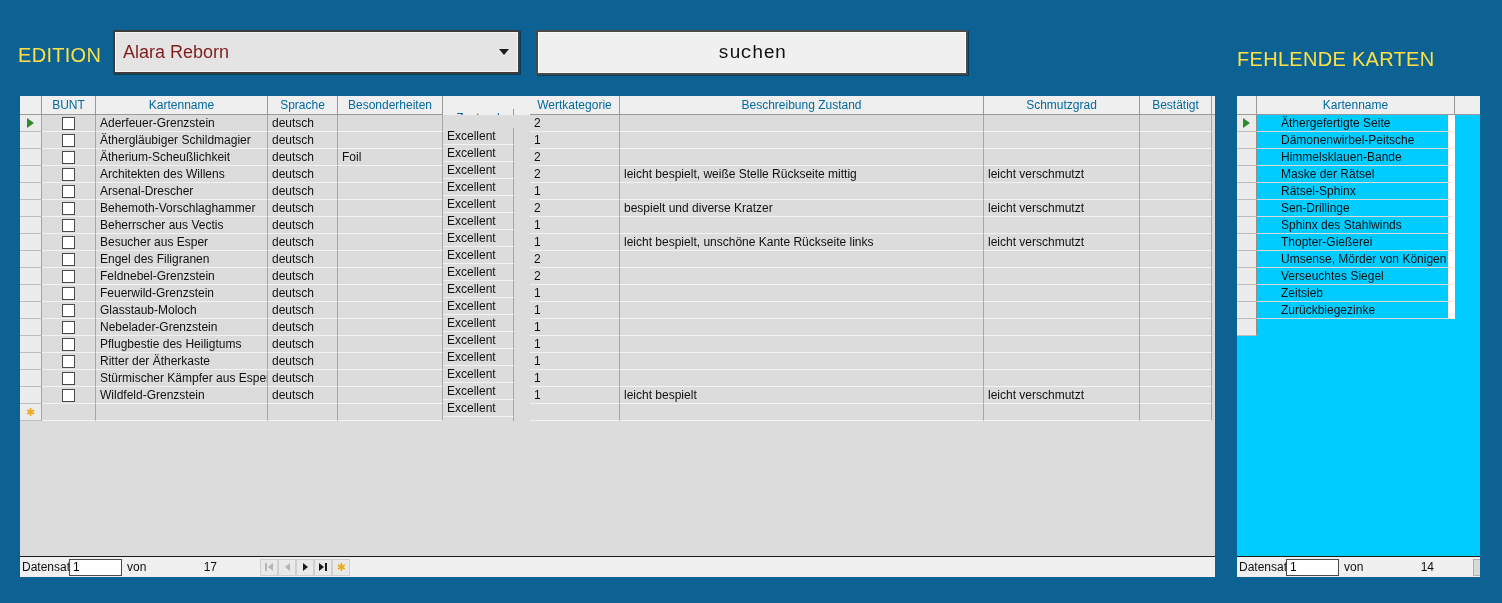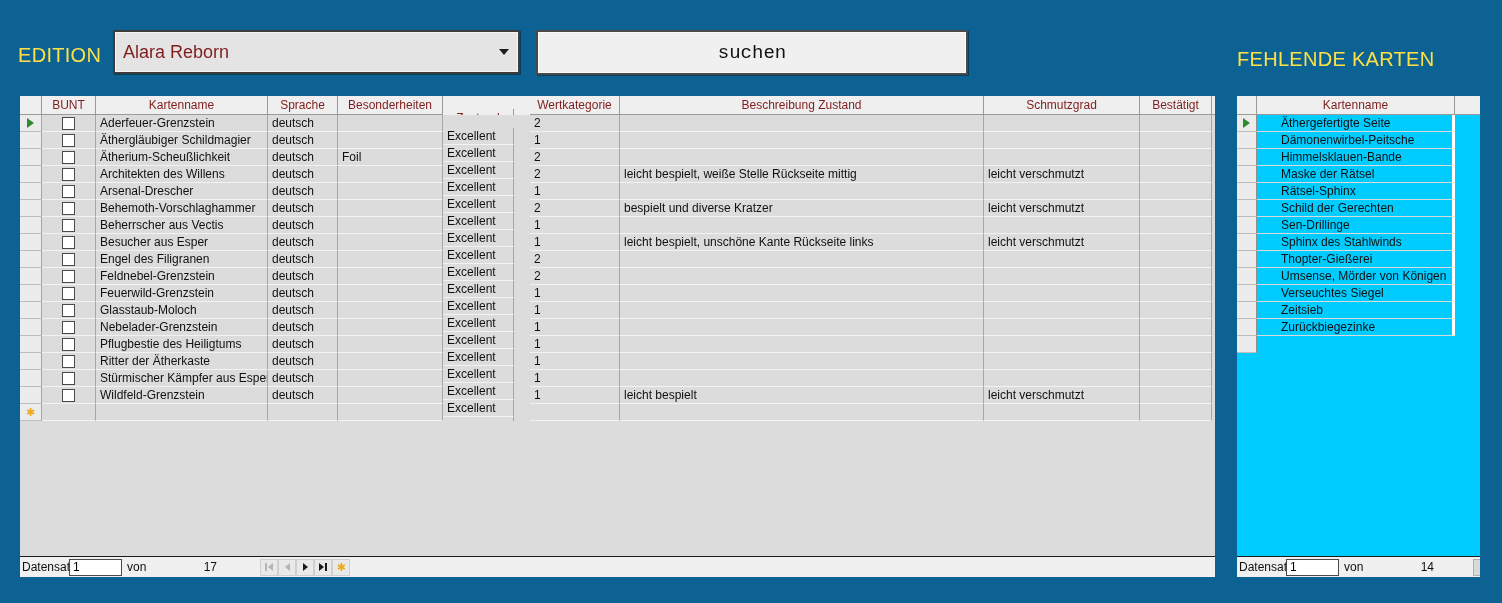--- a/index.html
+++ b/index.html
@@ -48,21 +48,21 @@
 
   
   .subform { position:absolute; display:flex; flex-direction:column; }
   #main-subform    { left:20px;   top:96px; width:1195px; height:481px; }
   #missing-subform { left:1237px; top:96px; width:243px;  height:481px; }
 
   
   .dsheader { display:flex; height:19px; background:#efefef; flex:0 0 auto; }
   .hcell {
     height:19px; border-right:1px solid #9a9a9a; border-bottom:1px solid #9a9a9a;
-    font-size:12px; text-align:center; line-height:18px; color:#7f1d1d;
+    font-size:12px; text-align:center; line-height:18px; color:#0369a1;
     overflow:hidden; white-space:nowrap;
   }
   .hsel  { border-right:1px solid #9a9a9a; border-bottom:1px solid #9a9a9a; background:#efefef; }
   .hfill { flex:1; border-bottom:1px solid #9a9a9a; border-right:none; }
 
   
   .dsbody { flex:0 0 auto; }
   #main-subform .dsbody, #main-subform .dsfill { background:#dcdcdc; }
   #missing-subform .dsbody, #missing-subform .dsfill { background:#00ccff; }
   .dsfill { flex:1 1 auto; }
@@ -86,21 +86,21 @@
   .c-bes   { width:105px; }
   .c-zus   { width:71px;margin-top:13px; }
   .c-wert  { width:90px;margin-left:16px; }
   .c-beschr{ width:364px; }
   .c-schm  { width:156px; }
   .c-best  { width:72px; }
   
   .m-sel  { width:20px; }
   .m-name { width:198px; }
   #missing-subform .cell {
-    border-right:3px solid #ffffff; border-bottom:1px solid #d9d9d9;padding-left:24px;
+    border-right:7px solid #ffffff; border-bottom:1px solid #d9d9d9;padding-left:24px;
   }
   #missing-subform .selcell { border-right:1px solid #8f8f8f; }
   #missing-subform .drow-extra .selcell { border-right:1px solid #8f8f8f; }
 
   .checkbox {
     width:13px; height:13px; background:#fff; border:1px solid #4a4a4a;
     display:inline-block;
   }
   .cur-arrow {
     width:0; height:0;
@@ -476,24 +476,20 @@
       <div class="drow">
         <div class="selcell m-sel"></div>
         <div class="cell m-name">Maske der Rätsel</div>
       </div>
       <div class="drow">
         <div class="selcell m-sel"></div>
         <div class="cell m-name">Rätsel-Sphinx</div>
       </div>
       <div class="drow">
         <div class="selcell m-sel"></div>
-        <div class="cell m-name">Schild der Gerechten</div>
-      </div>
-      <div class="drow">
-        <div class="selcell m-sel"></div>
         <div class="cell m-name">Sen-Drillinge</div>
       </div>
       <div class="drow">
         <div class="selcell m-sel"></div>
         <div class="cell m-name">Sphinx des Stahlwinds</div>
       </div>
       <div class="drow">
         <div class="selcell m-sel"></div>
         <div class="cell m-name">Thopter-Gießerei</div>
       </div>

